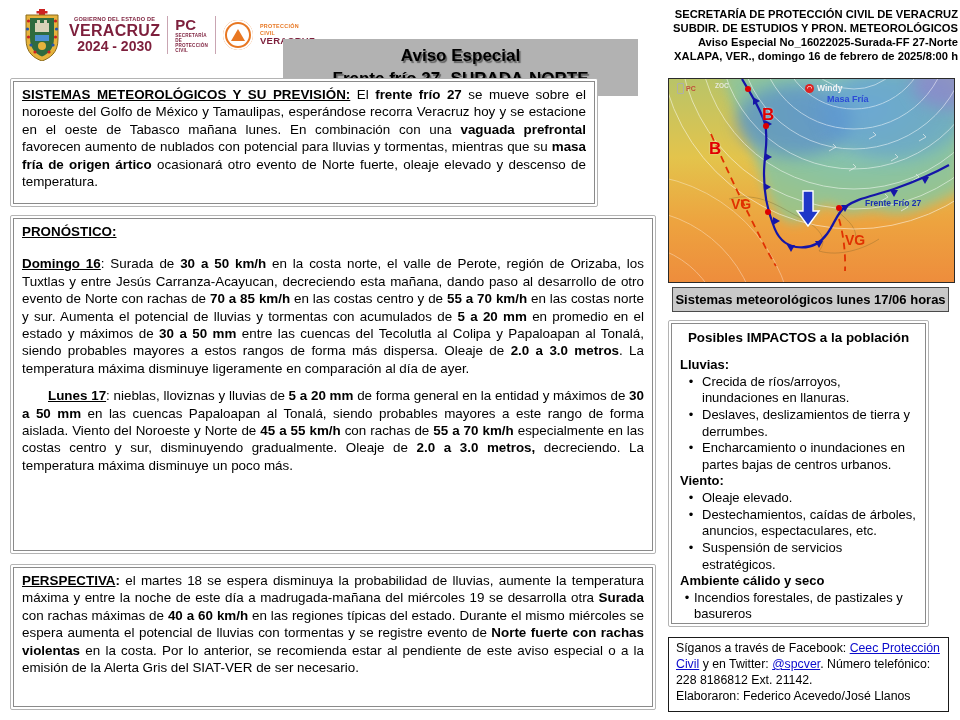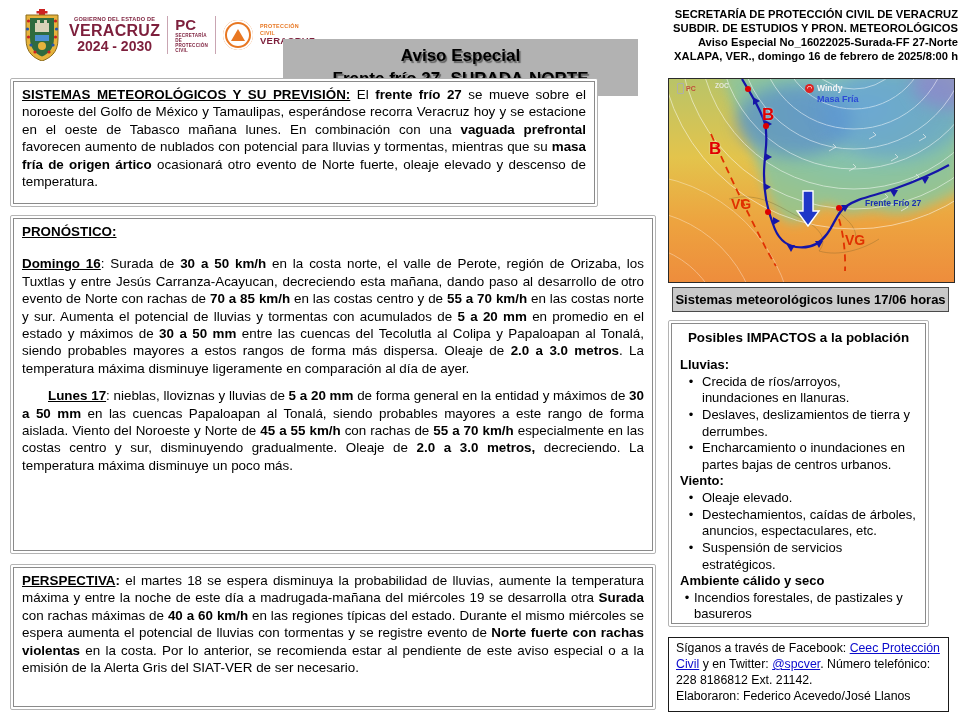--- a/index.html
+++ b/index.html
@@ -44,21 +44,21 @@
   .indent1 { text-indent:26px;margin-top:10px; }
 
   #box-sistemas { left:10px; top:78px;  width:588px; height:129px; }
   #box-pronostico { left:10px; top:215px; width:646px; height:339px; }
   #box-perspectiva { left:10px; top:564px; width:646px; height:146px; }
 
   
   .map { position:absolute; left:668px; top:78px; width:287px; height:205px; border:1px solid #2a2a2a; overflow:hidden; }
   .map svg { display:block; }
   .map-label { position:absolute; font-weight:bold; white-space:nowrap; }
-  .lbl-masafria { left:148px; top:15px; color:#2b49d6; font-size:9px; }
+  .lbl-masafria { left:158px; top:15px; color:#2b49d6; font-size:9px; }
   .lbl-frente { left:196px; top:119px; color:#1b2fb0; font-size:8.5px; }
   .lbl-b { color:#e00000; font-size:17px; text-shadow:0 0 2px rgba(255,255,255,.6); }
   .lbl-b1 { left:93px; top:26px; }
   .lbl-b2 { left:40px; top:60px; }
   .lbl-vg { color:#e03000; font-size:14px; }
   .lbl-vg1 { left:62px; top:117px; }
   .lbl-vg2 { left:176px; top:153px; }
   .windy { left:136px; top:4px; display:flex; align-items:center; gap:3px; }
   .windy .dot { width:9px; height:9px; border-radius:50%; background:#d22; color:#fff; font-size:6px; line-height:9px; text-align:center; font-weight:bold; }
   .windy .wtxt { color:#f4f4f4; font-size:8.5px; font-weight:bold; }

